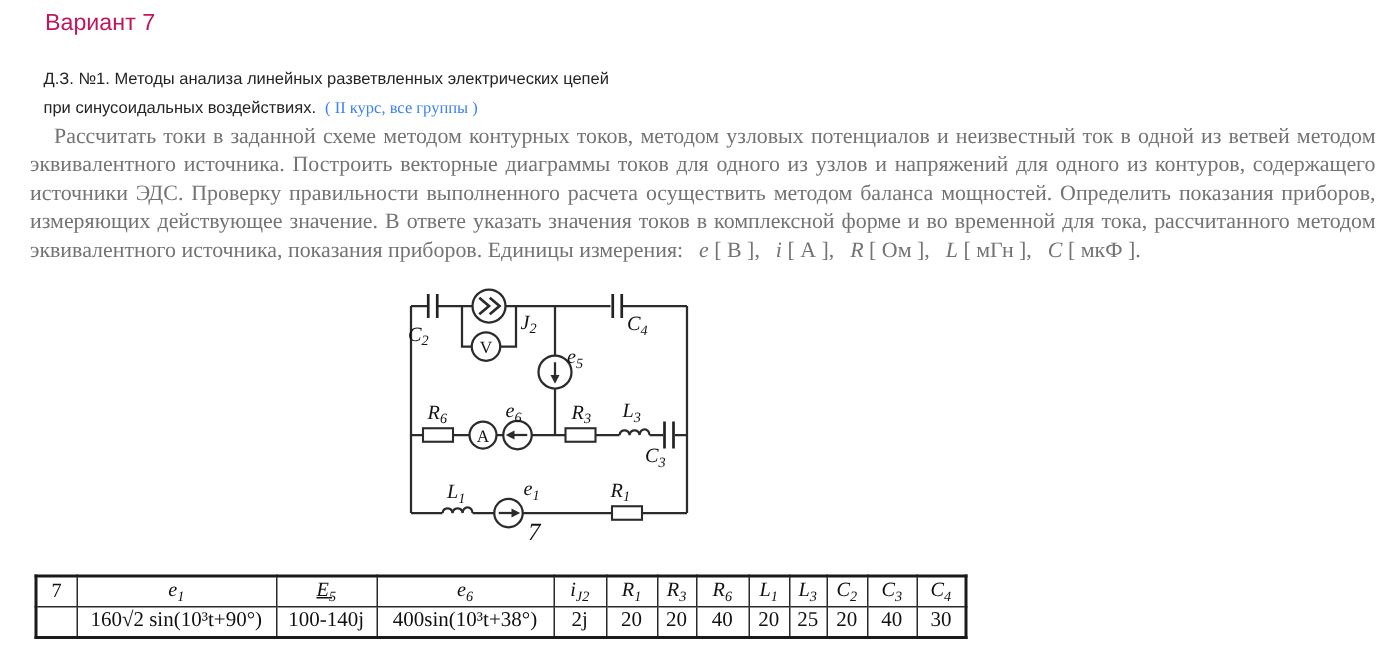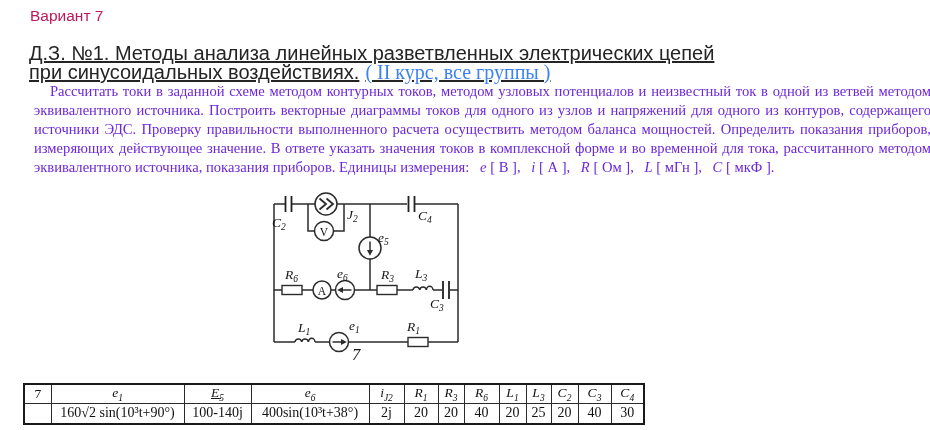--- a/index.html
+++ b/index.html
@@ -3,26 +3,26 @@
 <meta charset="utf-8">
 <style>
   html,body{margin:0;padding:0;background:#ffffff;}
   .page{position:relative;width:930px;height:430px;background:#ffffff;overflow:hidden;
         font-family:"Liberation Serif",serif;color:#161616;}
 
   .title{position:absolute;left:30px;top:7px;
          font-family:"Liberation Sans",sans-serif;font-size:15.5px;color:#be185d;}
 
   .heading{position:absolute;left:29px;top:44px;
-           font-family:"Liberation Sans",sans-serif;font-size:20px;line-height:19px;color:#242424;text-decoration:underline;}
+           font-family:"Liberation Sans",sans-serif;font-size:11px;line-height:19px;color:#242424;}
   .heading .serifpart{font-family:"Liberation Serif",serif;color:#3b82f6;margin-left:6px;}
 
-  .bodytext{position:absolute;left:34px;top:82px;width:897px;margin:0;
+  .bodytext{position:absolute;left:20px;top:82px;width:897px;margin:0;
             font-family:"Liberation Serif",serif;font-size:14.6px;line-height:19px;
-            text-align:justify;text-indent:16px;color:#6d28d9;}
+            text-align:justify;text-indent:16px;color:#737373;}
   .bodytext i{font-style:italic;}
   .ug{margin-left:7px;white-space:nowrap;}
 
   .circuit{position:absolute;left:256px;top:188px;width:214px;height:182px;}
   .circuit text{font-family:"Liberation Serif",serif;font-style:italic;font-size:13.5px;fill:#141414;}
   .circuit .sub{font-size:9.5px;}
   .circuit .inst{font-style:normal;font-size:11.5px;text-anchor:middle;}
   .circuit .big{font-size:16.5px;}
 
   .ptable{position:absolute;left:23px;top:383px;width:620px;table-layout:fixed;

